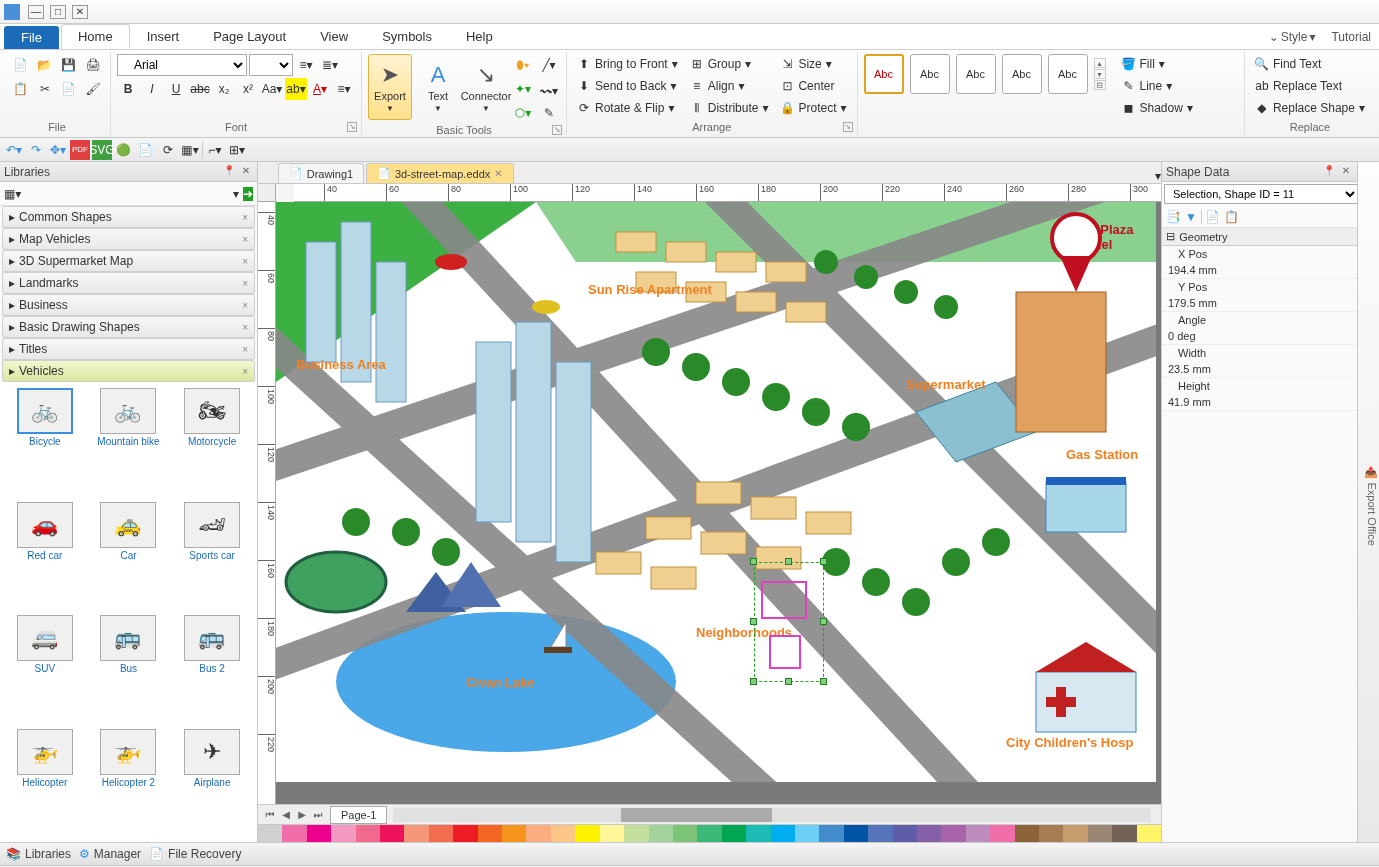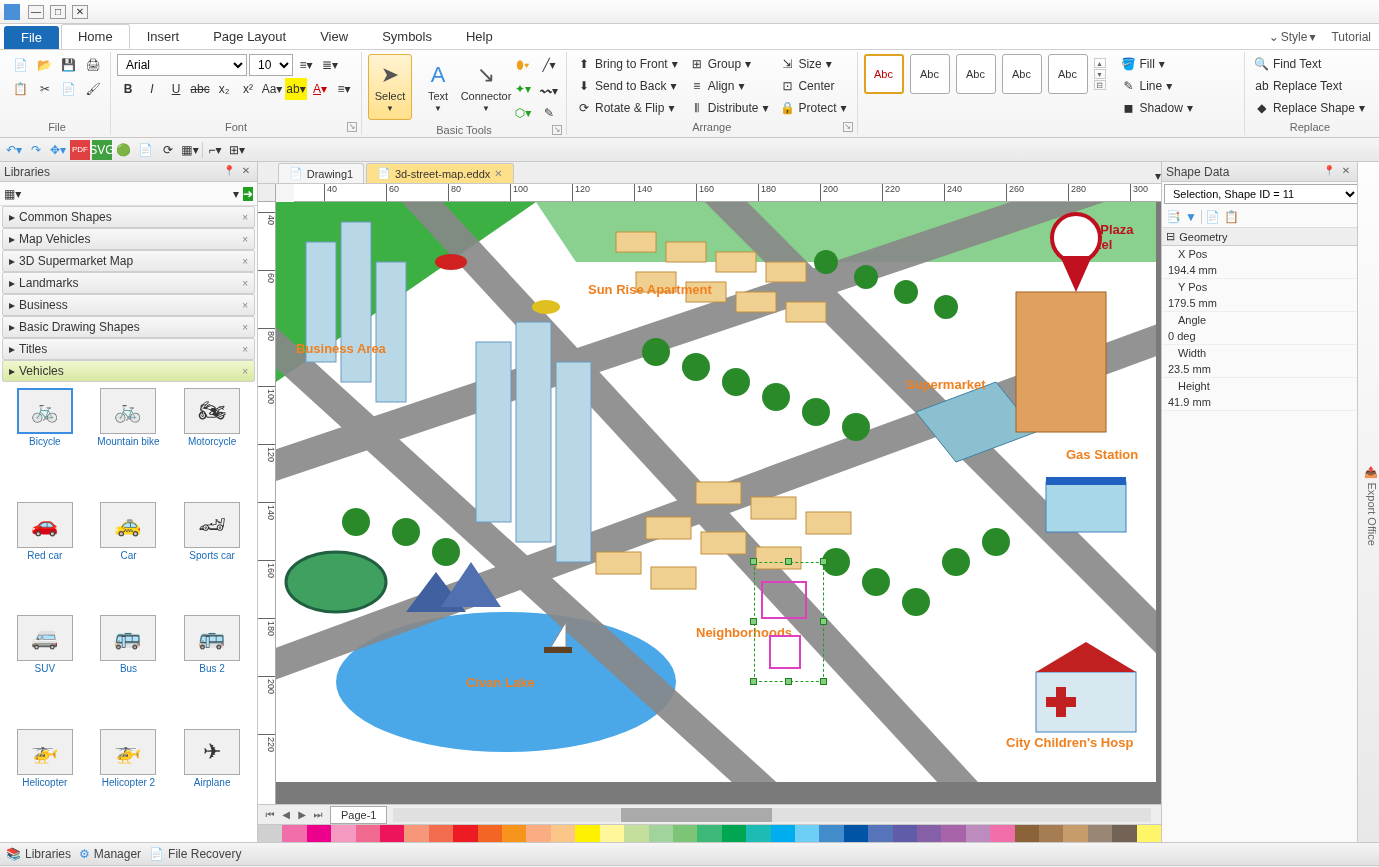--- a/index.html
+++ b/index.html
@@ -17,21 +17,21 @@
 .menubar .rlink { padding: 4px 8px; font-size: 12px; color: #555; cursor: pointer; display: flex; align-items: center; gap: 2px; }
 .ribbon { height: 88px; background: linear-gradient(#fdfdfd,#f3f3f3); border-bottom: 1px solid #c8c8c8; display: flex; padding: 2px 4px; }
 .rgroup { border-right: 1px solid #ddd; padding: 2px 6px 0 6px; display: flex; flex-direction: column; }
 .rgroup .body { flex: 1; display: flex; gap: 4px; align-items: flex-start; }
 .rgroup .label { font-size: 11px; color: #666; text-align: center; height: 14px; position: relative; }
 .rgroup .label .dlg { position: absolute; right: -2px; top: 1px; width: 10px; height: 10px; border: 1px solid #aaa; font-size: 8px; line-height: 8px; text-align: center; color: #888; }
 .ibtn { width: 22px; height: 22px; border: 1px solid transparent; display: flex; align-items: center; justify-content: center; font-size: 12px; cursor: pointer; }
 .bigbtn { width: 44px; height: 66px; border: 1px solid transparent; display: flex; flex-direction: column; align-items: center; justify-content: center; gap: 2px; padding: 4px 2px; cursor: pointer; font-size: 11px; }
 .bigbtn.sel { border: 1px solid #e0b040; background: linear-gradient(#fff3d1,#ffe08a); border-radius: 3px; }
 .bigbtn .ico { font-size: 22px; color: #555; }
-.fontsel { height: 22px; border: 1px solid #aaa; background: #fff; font-size: 12px; padding: 0 4px; }
+.fontsel { height: 22px; border: 1px solid #aaa; background: #fff; font-size: 12px; padding: 0 12px; }
 .vcol { display: flex; flex-direction: column; gap: 2px; }
 .hrow { display: flex; gap: 2px; align-items: center; }
 .stylebox { width: 40px; height: 40px; border: 1px solid #aaa; display: flex; align-items: center; justify-content: center; font-size: 11px; background: #fff; cursor: pointer; border-radius: 3px; }
 .stylebox.sel { border: 2px solid #e0a020; box-shadow: 0 0 0 1px #fff inset; }
 .rlinkbtn { height: 20px; display: flex; align-items: center; gap: 4px; padding: 0 4px; font-size: 12px; cursor: pointer; }
 .rlinkbtn .ico { width: 14px; height: 14px; display: inline-flex; align-items: center; justify-content: center; font-size: 12px; }
 .quickbar { height: 24px; background: linear-gradient(#f5f5f5,#e8e8e8); border-bottom: 1px solid #c8c8c8; display: flex; align-items: center; padding: 0 4px; gap: 2px; }
 .quickbar .qbtn { width: 20px; height: 20px; border: 1px solid transparent; display: flex; align-items: center; justify-content: center; cursor: pointer; font-size: 12px; }
 .main { display: flex; height: 680px; }
 .leftpanel { width: 258px; border-right: 1px solid #c8c8c8; display: flex; flex-direction: column; background: #fafafa; }
@@ -169,21 +169,21 @@
         </div>
       </div>
     </div>
     <div class="label"><span>Font</span><span class="dlg">↘</span></div>
   </div>
 
   <div class="rgroup">
     <div class="body">
       <div class="bigbtn sel">
           <span class="ico">➤</span>
-          <span>Select</span>
+          <span>Export</span>
           <span style="font-size:8px">▼</span>
         </div>
       <div class="bigbtn">
           <span class="ico" style="color:#3a8fe0">A</span>
           <span>Text</span>
           <span style="font-size:8px">▼</span>
         </div>
       <div class="bigbtn">
           <span class="ico">↘</span>
           <span>Connector</span>
@@ -569,21 +569,21 @@
 
             <polygon points="130,410 160,370 190,410" fill="#4060a0"></polygon>
               <polygon points="165,405 195,360 225,405" fill="#5070b0"></polygon>
 
             <polygon points="275,445 290,420 290,445" fill="#fff" stroke="#888"></polygon>
             <rect x="268" y="445" width="28" height="6" fill="#604020"></rect>
 
             <ellipse cx="175" cy="60" rx="16" ry="8" fill="#d02020"></ellipse>
             <ellipse cx="270" cy="105" rx="14" ry="7" fill="#e0c020"></ellipse>
           </svg>
-          <div class="citylabel" style="left:20px;top:139px">Business Area</div>
+          <div class="citylabel" style="left:20px;top:155px">Business Area</div>
           <div class="citylabel" style="left:312px;top:80px">Sun Rise Apartment</div>
           <div class="citylabel" style="left:630px;top:175px">Supermarket</div>
           <div class="citylabel red" style="left:770px;top:20px;text-align:center;width:100px">Grand Plaza Hotel</div>
           <div class="citylabel" style="left:790px;top:245px">Gas Station</div>
           <div class="citylabel" style="left:420px;top:423px">Neighborhoods</div>
           <div class="citylabel" style="left:190px;top:473px">Civan Lake</div>
           <div class="citylabel" style="left:730px;top:533px">City Children's Hosp</div>
           
           <svg class="pin" style="left:770px;top:10px">
               <circle cx="30" cy="26" r="24" fill="#fff" stroke="#c01020" stroke-width="4"></circle>

